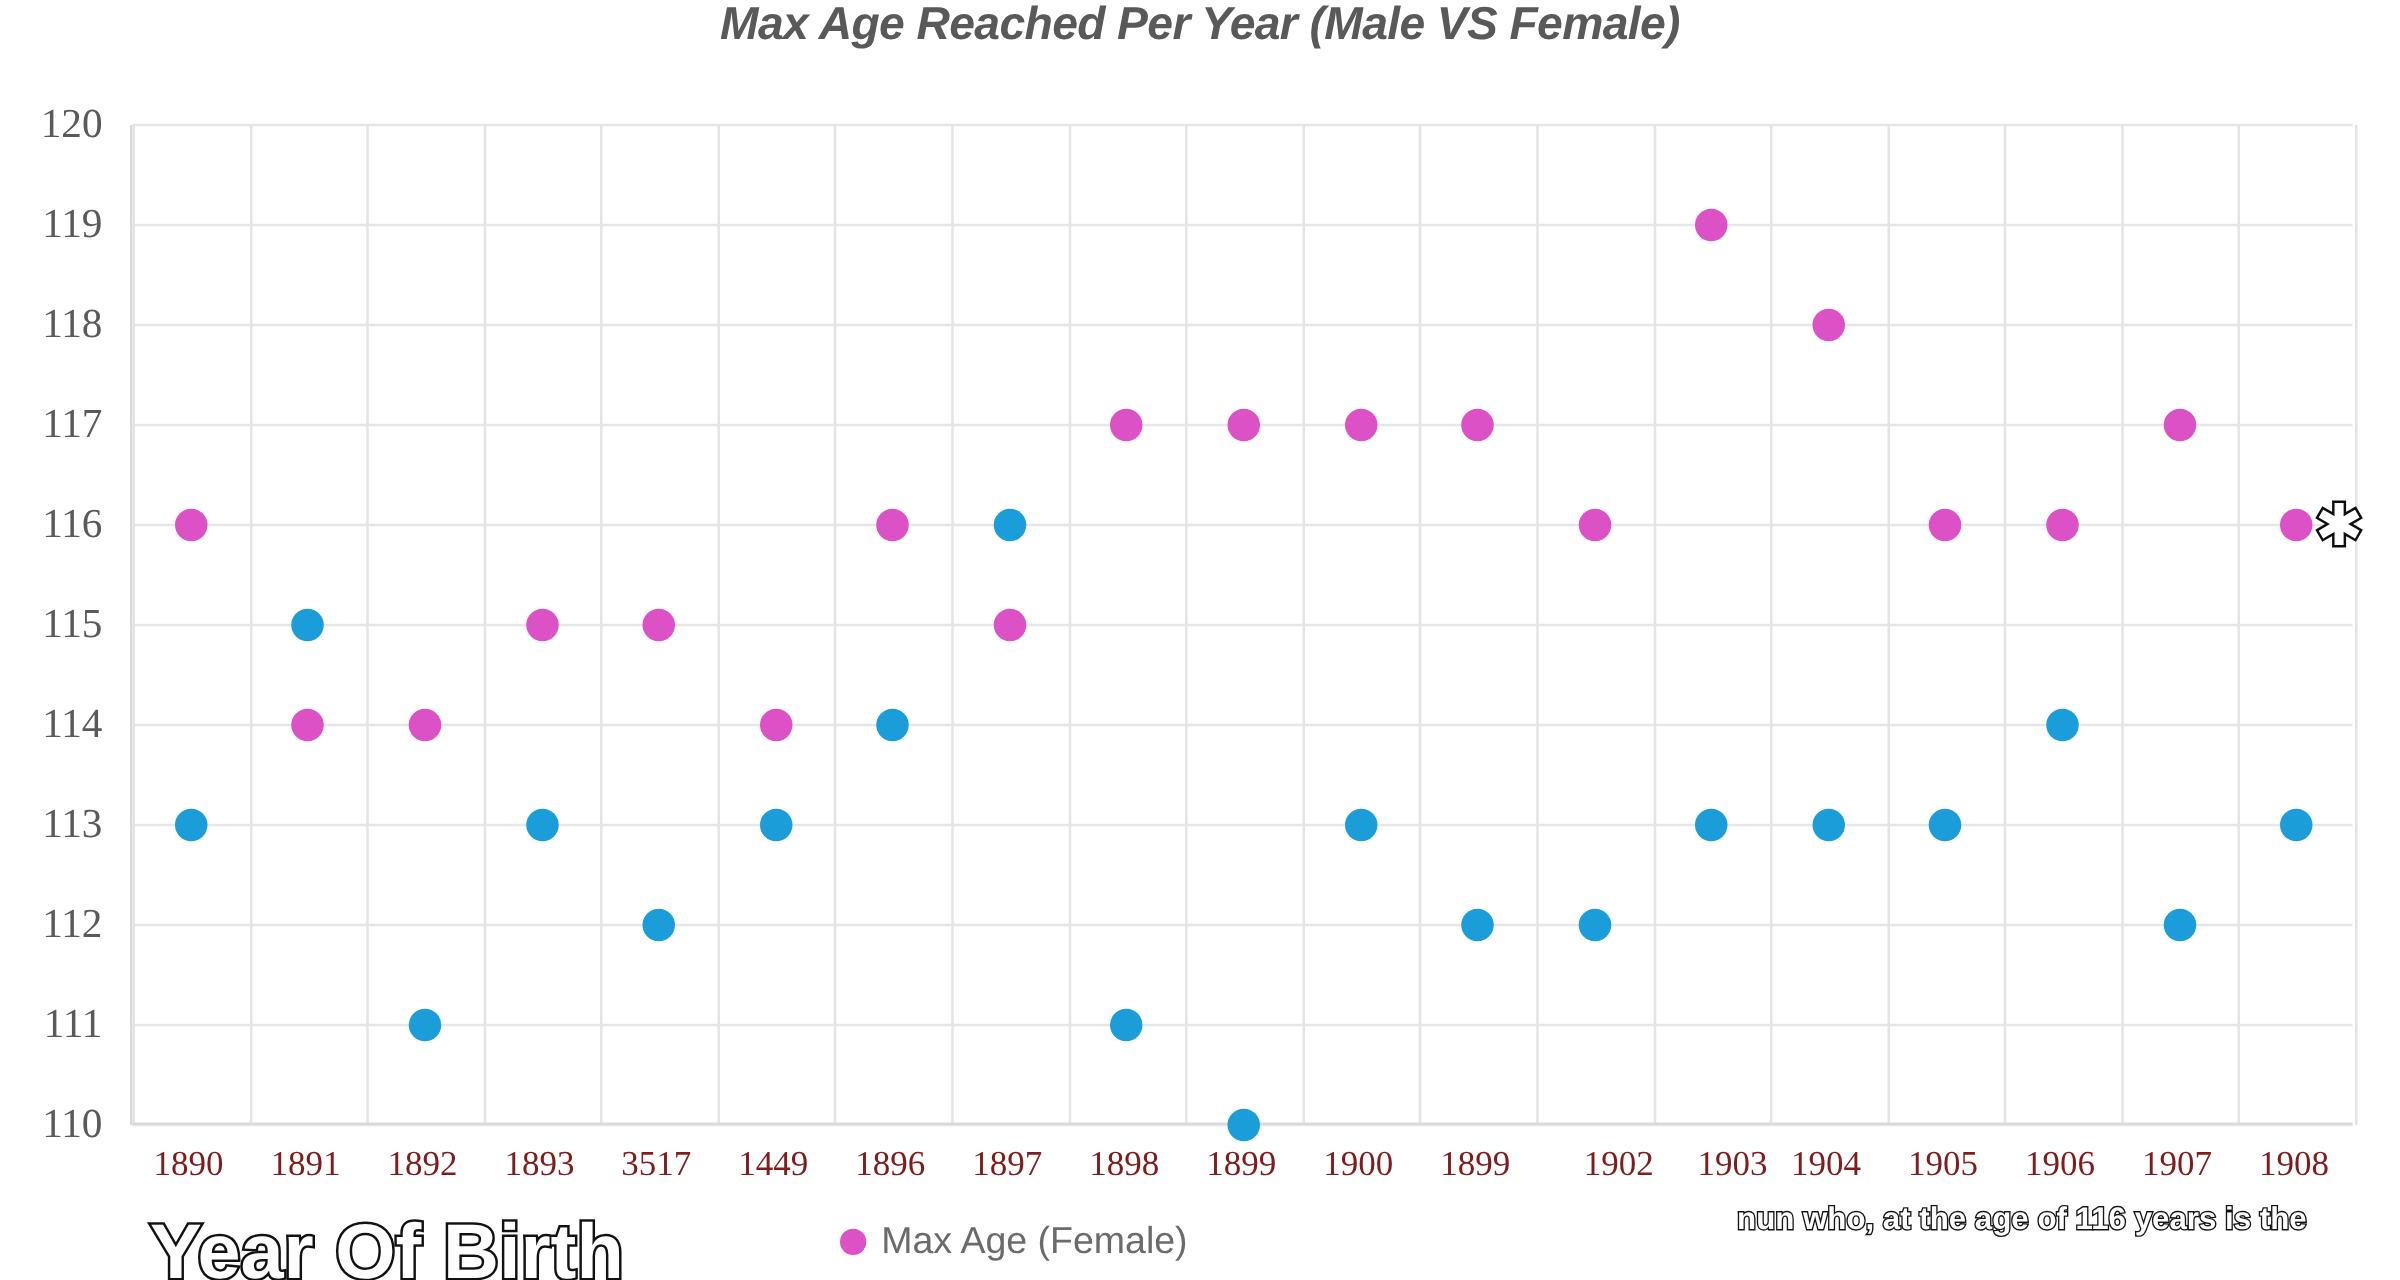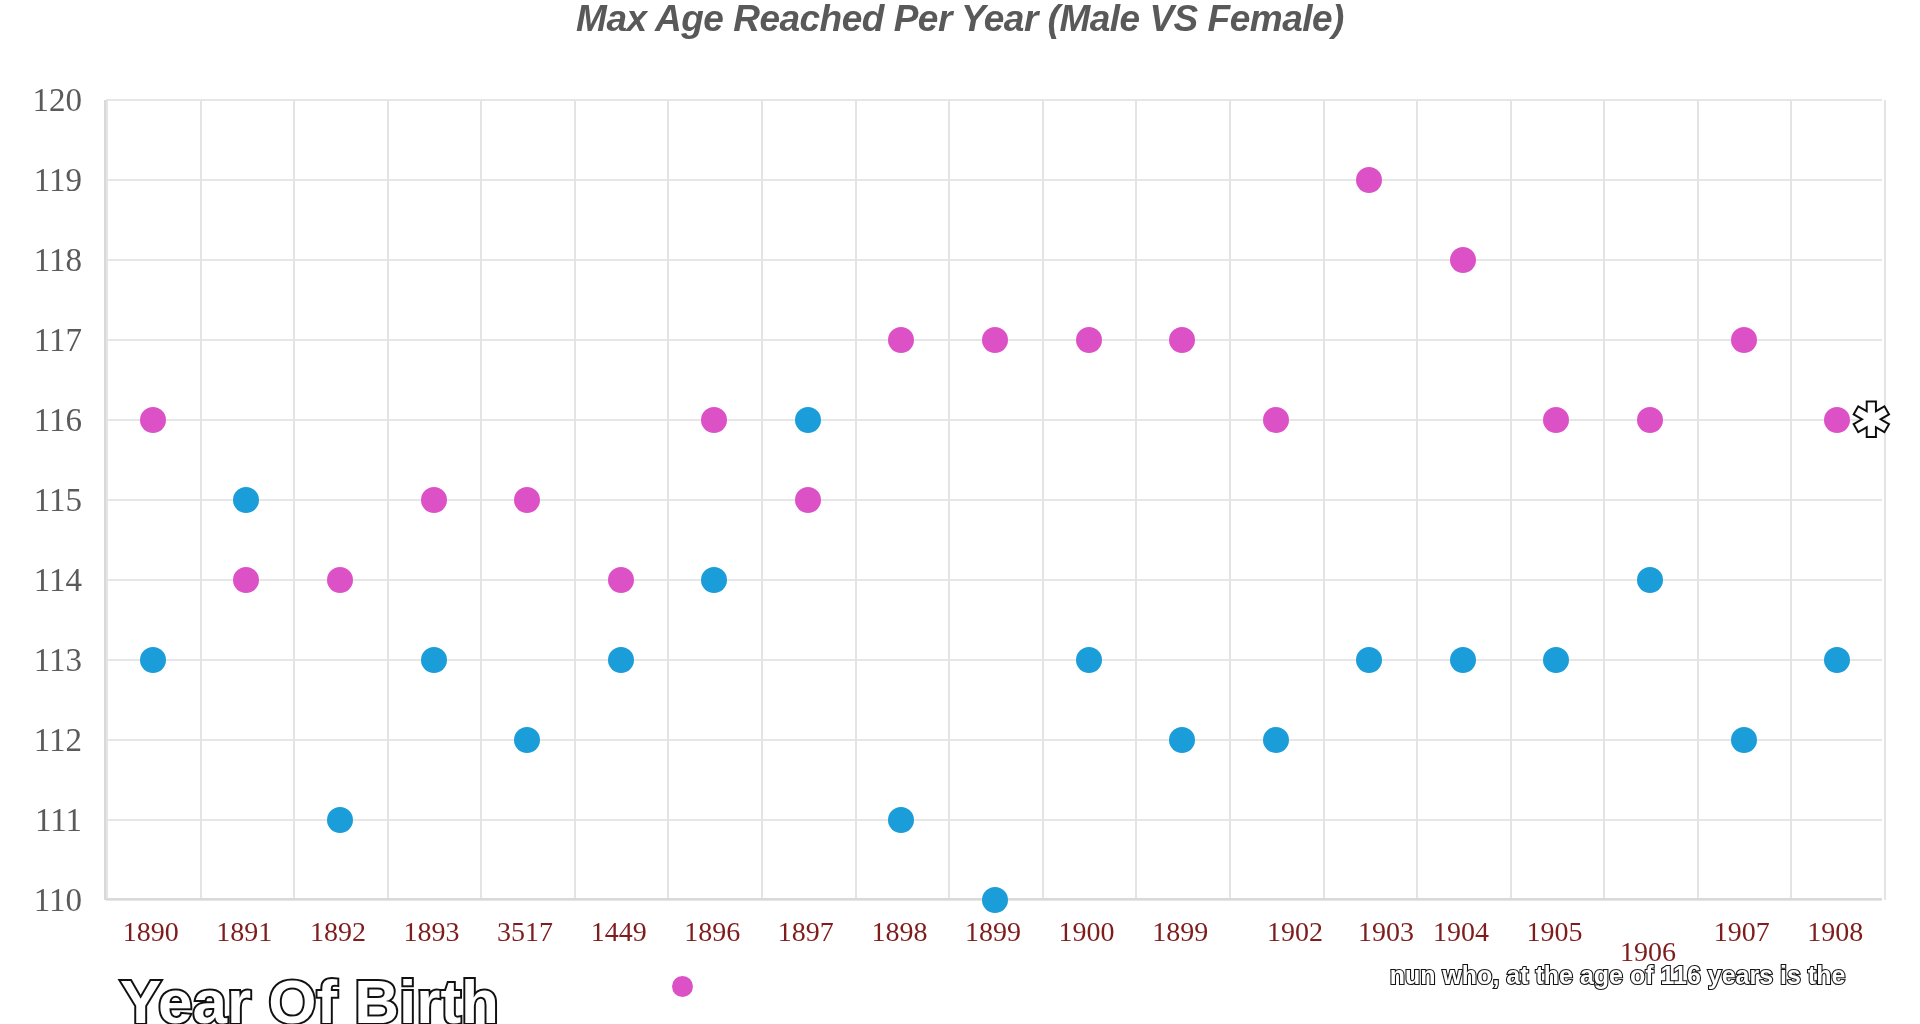--- a/index.html
+++ b/index.html
@@ -254,30 +254,31 @@
       <div class="xtick" style="left: 712.263px;">1896</div>
       <div class="xtick" style="left: 805.842px;">1897</div>
       <div class="xtick" style="left: 899.421px;">1898</div>
       <div class="xtick" style="left: 993px;">1899</div>
       <div class="xtick" style="left: 1086.58px;">1900</div>
       <div class="xtick" style="left: 1180.16px;">1899</div>
       <div class="xtick" style="left: 1295px;">1902</div>
       <div class="xtick" style="left: 1386px;">1903</div>
       <div class="xtick" style="left: 1460.89px;">1904</div>
       <div class="xtick" style="left: 1554.47px;">1905</div>
-      <div class="xtick" style="left: 1648.05px; margin-top: 20px;">1906</div>
+      <div class="xtick" style="left: 1648.05px;">1906</div>
       <div class="xtick" style="left: 1741.63px;">1907</div>
       <div class="xtick" style="left: 1835.21px;">1908</div>
     </div>
 
   <div class="axis-title">Year Of Birth</div>
 
   <div class="legend" id="legend">
       <div class="legend-item">
         <span class="legend-swatch" style="background: rgb(220, 82, 198);"></span>
+        <span class="legend-label">Max Age (Female)</span>
       </div>
     </div>
 
   <div class="footnote" id="footnote">
       <span class="fn-line">nun who, at the age of 116 years is the</span>
     </div>
 
 </div>
 
 </body></html>

